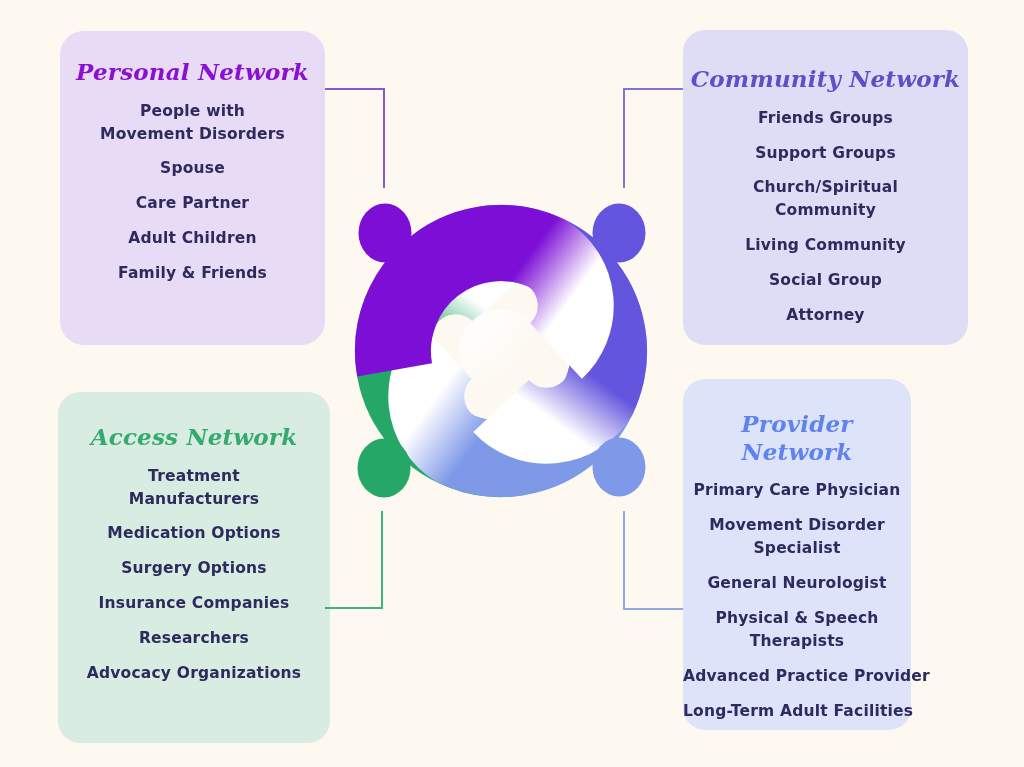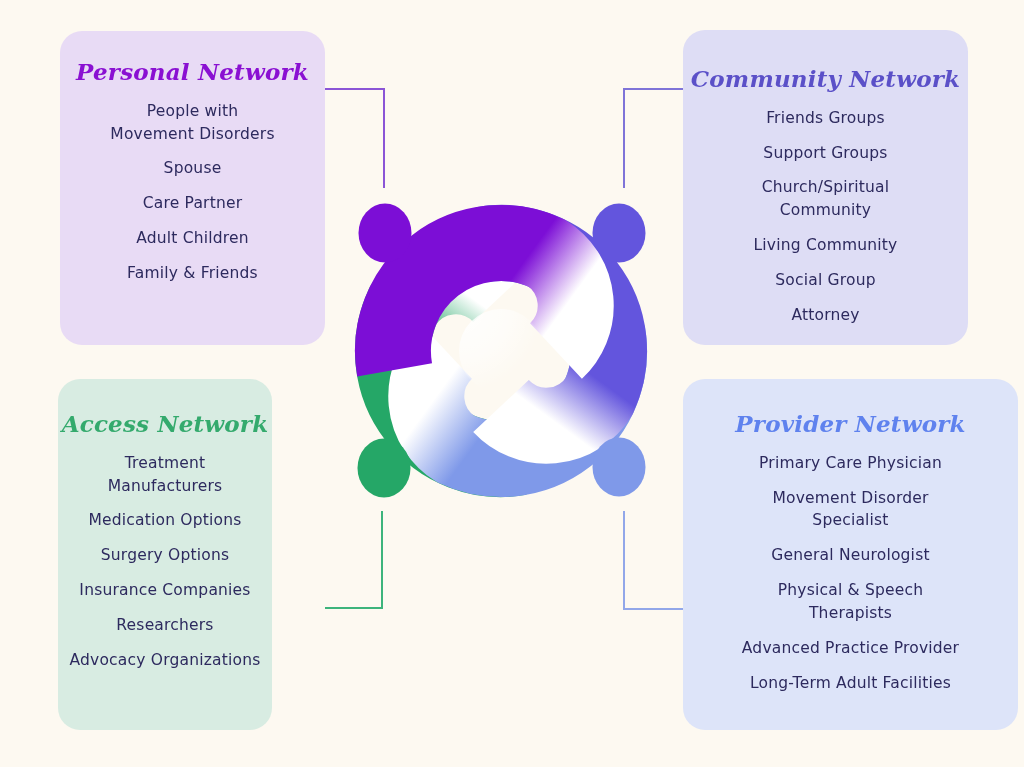--- a/index.html
+++ b/index.html
@@ -9,25 +9,25 @@
     font-family:"DejaVu Sans","Liberation Sans",sans-serif;
   }
   .card{position:absolute;border-radius:22px;box-sizing:border-box;text-align:center;}
   .card-title{
     font-family:"DejaVu Serif","Liberation Serif",serif;
     font-style:italic;font-weight:bold;font-size:23px;line-height:1.2;
     letter-spacing:.2px;
   }
   .items{display:flex;flex-direction:column;gap:12px;margin-top:14px;
     color:#2d2a5e;font-size:15.5px;line-height:1.48;letter-spacing:.2px;}
-  .item div{white-space:nowrap;}
-  #card-personal {left:60px; top:31px; width:265px;height:314px;background:#e8dbf5;padding-top:27px;}
+  .item div{white-space:nowrap;font-weight:bold;}
+  #card-personal {left:60px; top:31px; width:265px;height:314px;background:#e8dbf5;padding-top:27px;border-radius:24px;}
   #card-community{left:683px;top:30px; width:285px;height:315px;background:#deddf5;padding-top:35px;}
-  #card-access   {left:58px; top:379px;width:214px;height:351px;background:#d8ece2;padding-top:31px;}
-  #card-provider {left:683px;top:379px;width:335px;height:351px;background:#dde4f9;padding-top:31px;}
+  #card-access   {left:58px; top:392px;width:272px;height:351px;background:#d8ece2;padding-top:31px;}
+  #card-provider {left:683px;top:379px;width:228px;height:351px;background:#dde4f9;padding-top:31px;}
   #card-personal  .card-title{color:#8a10d2;}
   #card-community .card-title{color:#5b50c8;}
   #card-access    .card-title{color:#34aa6d;}
   #card-provider  .card-title{color:#5f82ee;}
   .connector{position:absolute;box-sizing:border-box;}
   #connector-personal {left:325px;top:88px; width:60px;height:100px;
     border-top:2px solid #8b55d6;border-right:2px solid #8b55d6;}
   #connector-community{left:623px;top:88px; width:60px;height:100px;
     border-top:2px solid #7f74d8;border-left:2px solid #7f74d8;}
   #connector-access   {left:325px;top:511px;width:58px;height:98px;

